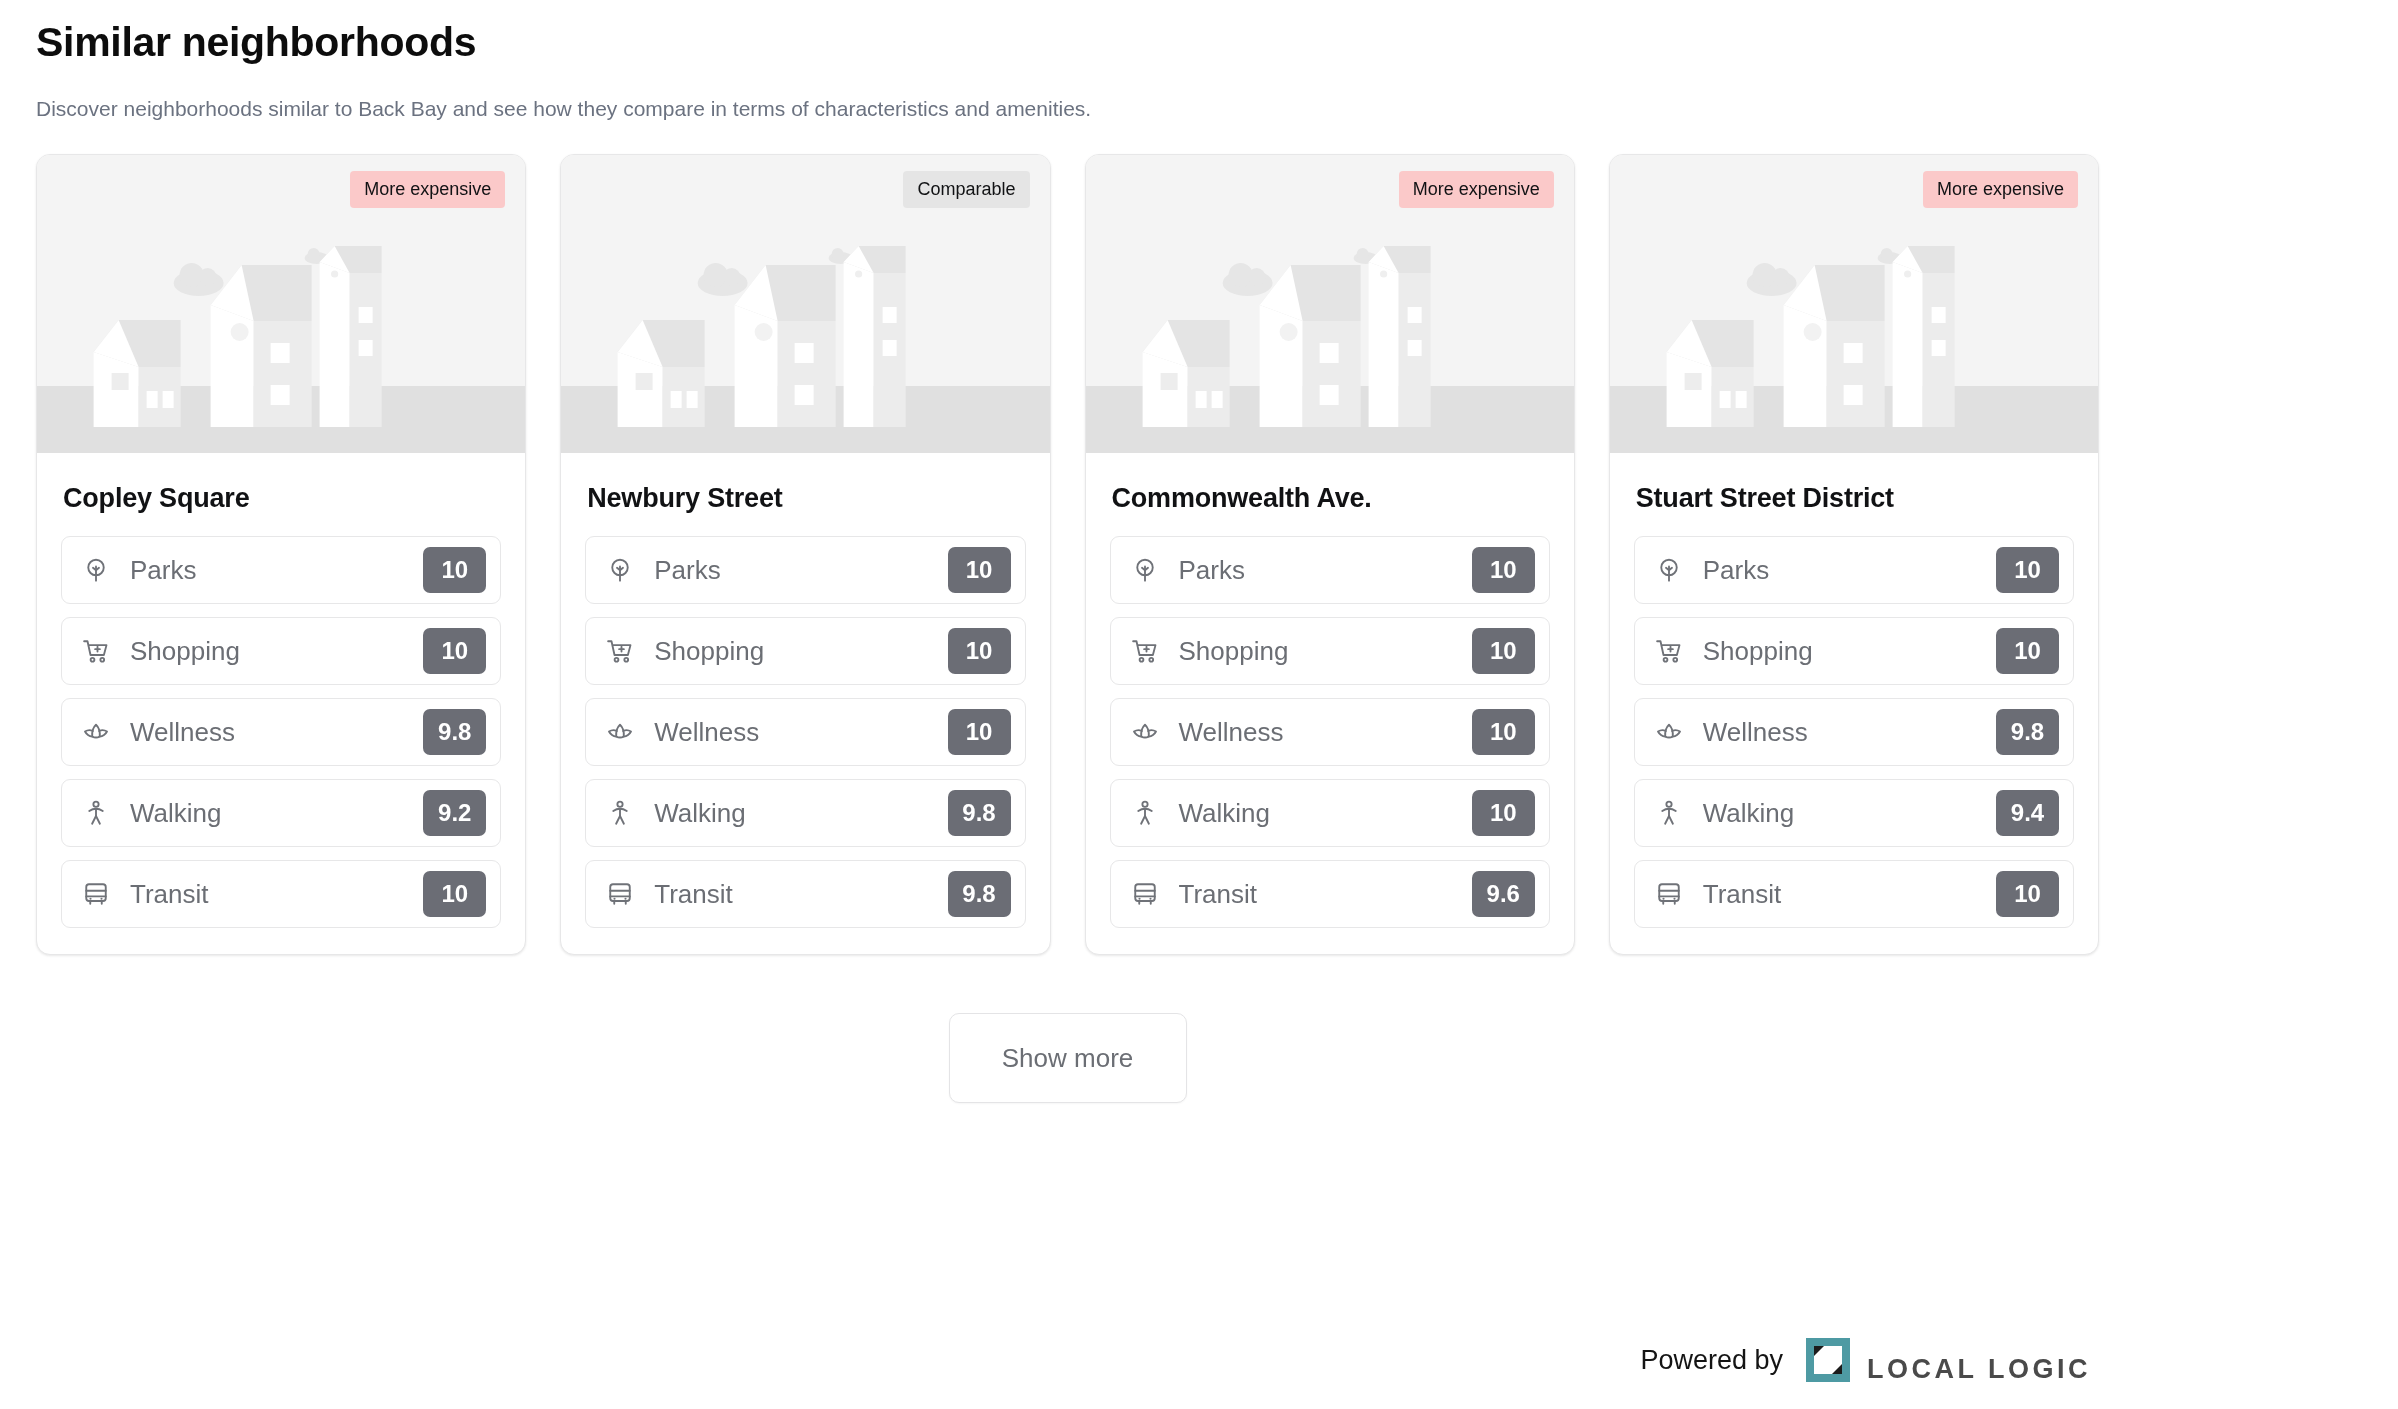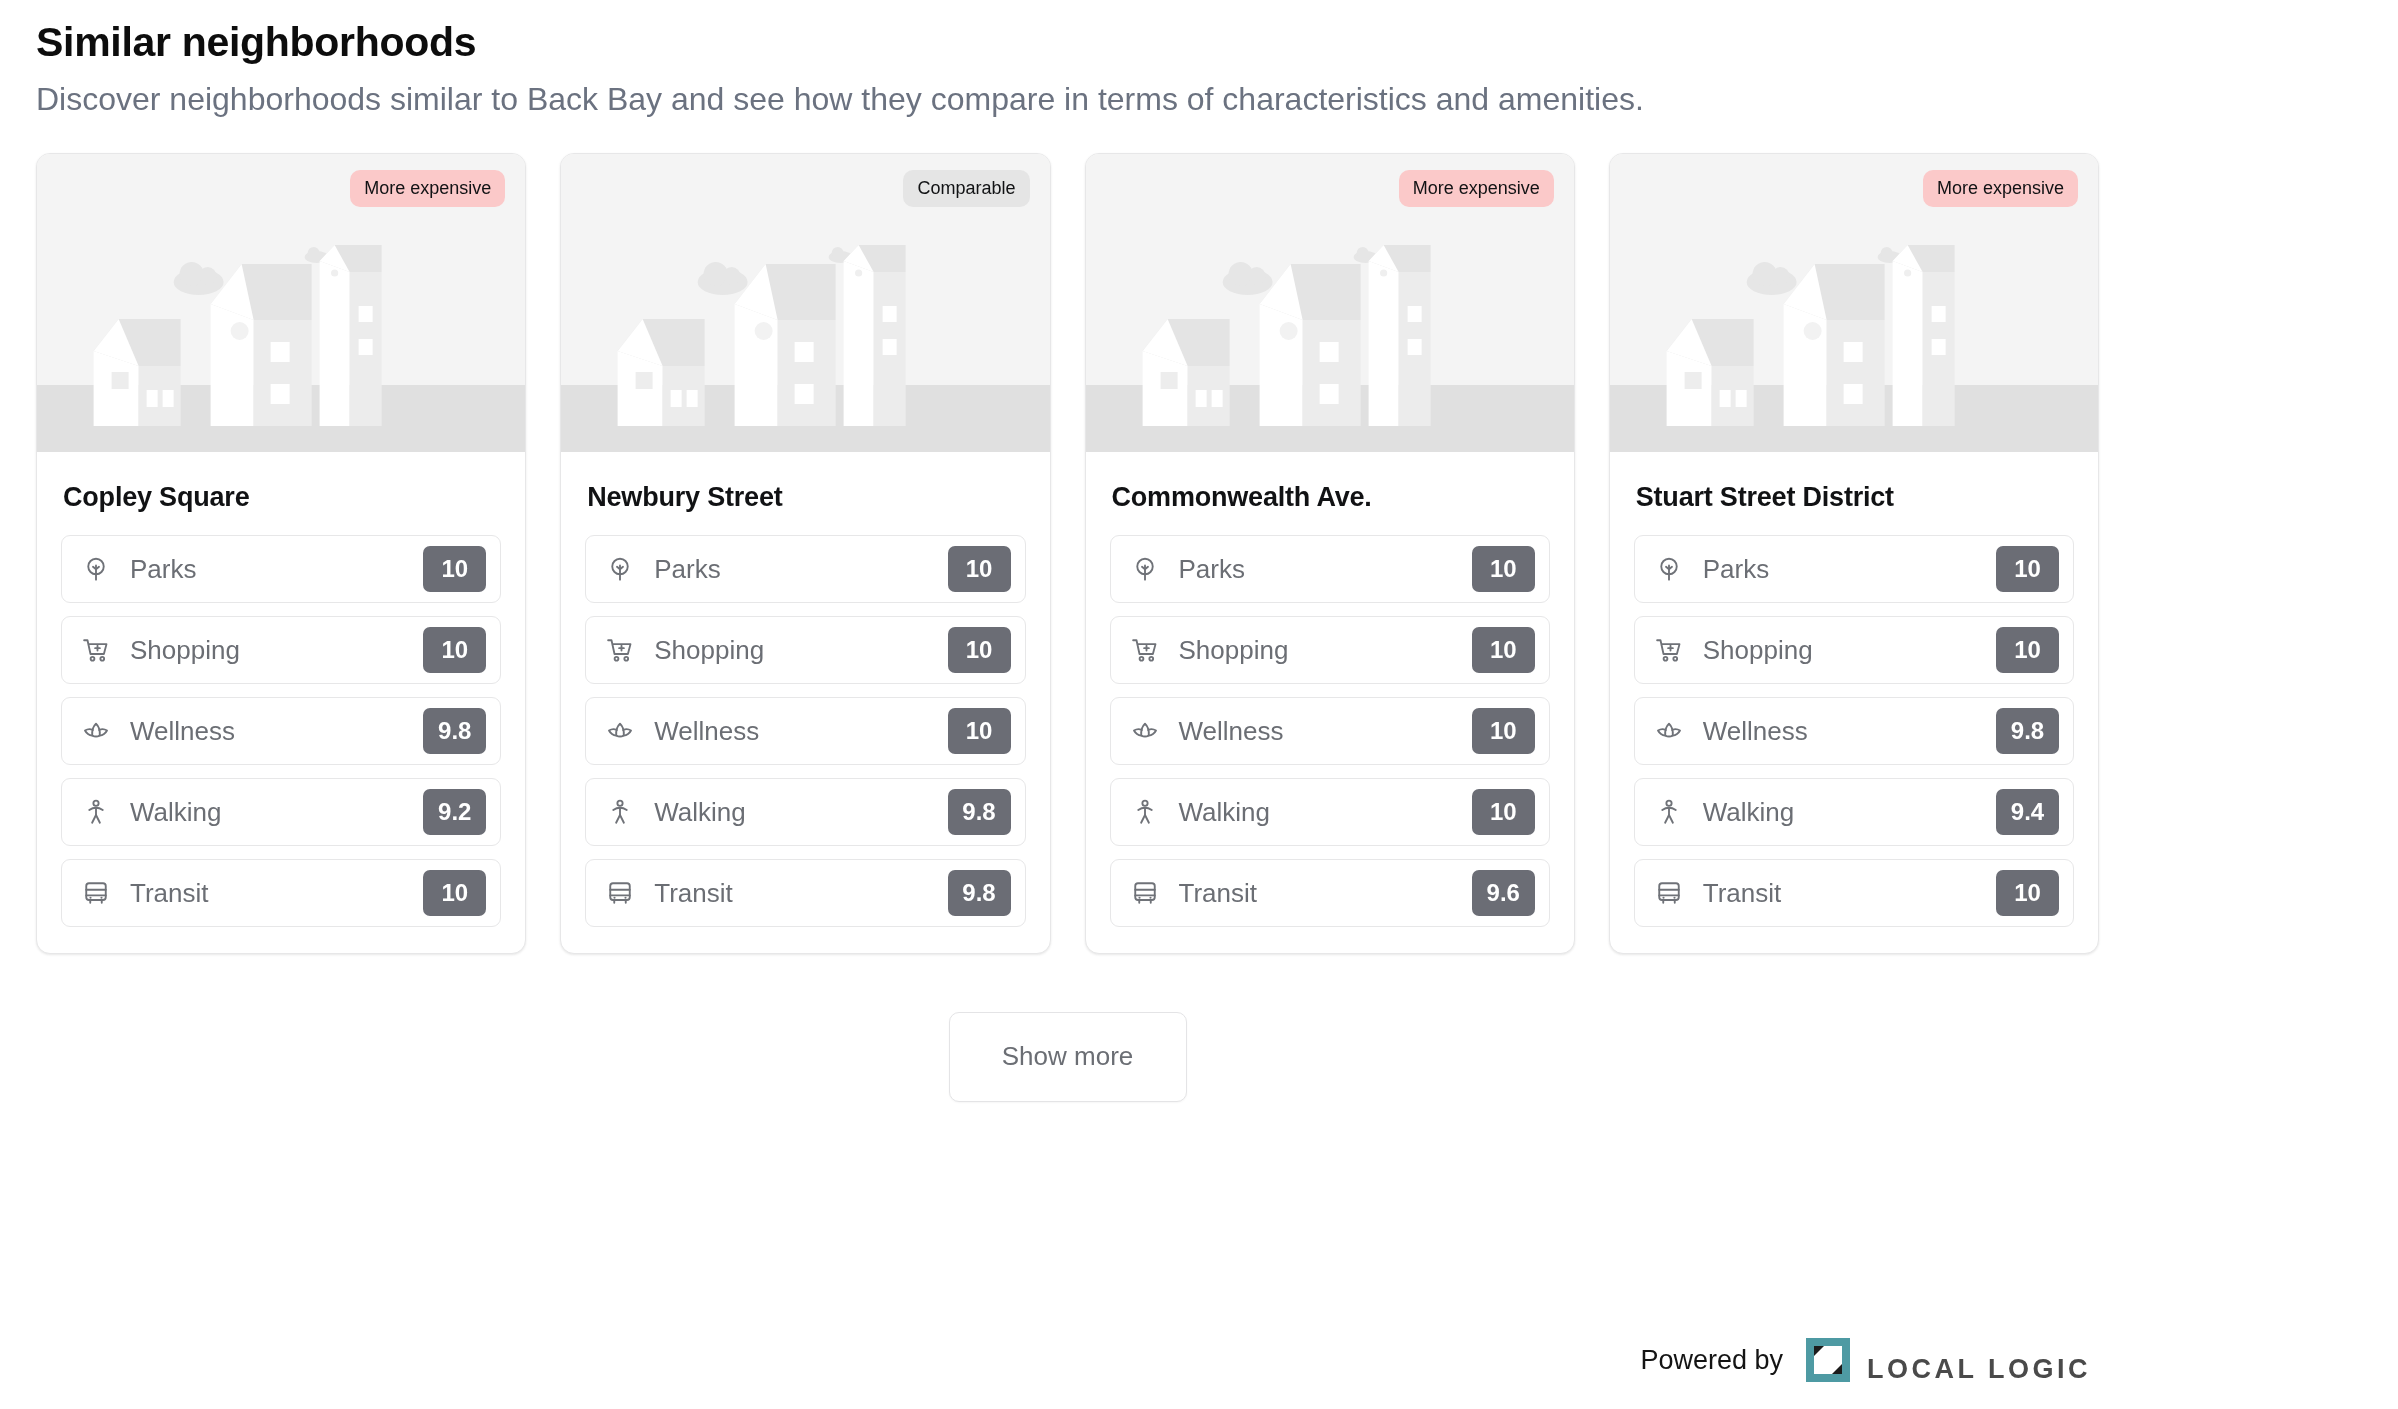--- a/index.html
+++ b/index.html
@@ -24,22 +24,22 @@
 
   .page-title {
     font-size: 41px;
     font-weight: bold;
     color: #0d0d0d;
     letter-spacing: -0.3px;
     line-height: 1.2;
   }
 
   .page-subtitle {
-    margin-top: 12px;
-    font-size: 32px;
+    margin-top: 28px;
+    font-size: 21px;
     color: #6b7280;
     font-weight: normal;
     line-height: 1.3;
   }
 
   
   .cards {
     display: flex;
     gap: 34px;
     padding: 32px 36px 0 36px;
@@ -67,21 +67,21 @@
   }
 
   .card-media svg { display: block; width: 100%; height: 100%; }
 
   .badge {
     position: absolute;
     top: 16px;
     right: 20px;
     z-index: 4;
     padding: 9px 14px 10px 14px;
-    border-radius: 10px;
+    border-radius: 4px;
     font-size: 18px;
     line-height: 1;
     color: #111214;
     white-space: nowrap;
     font-weight: normal;
   }
   .badge--expensive  { background: #fbc9c9; }
   .badge--comparable { background: #e5e5e5; }
 
   

